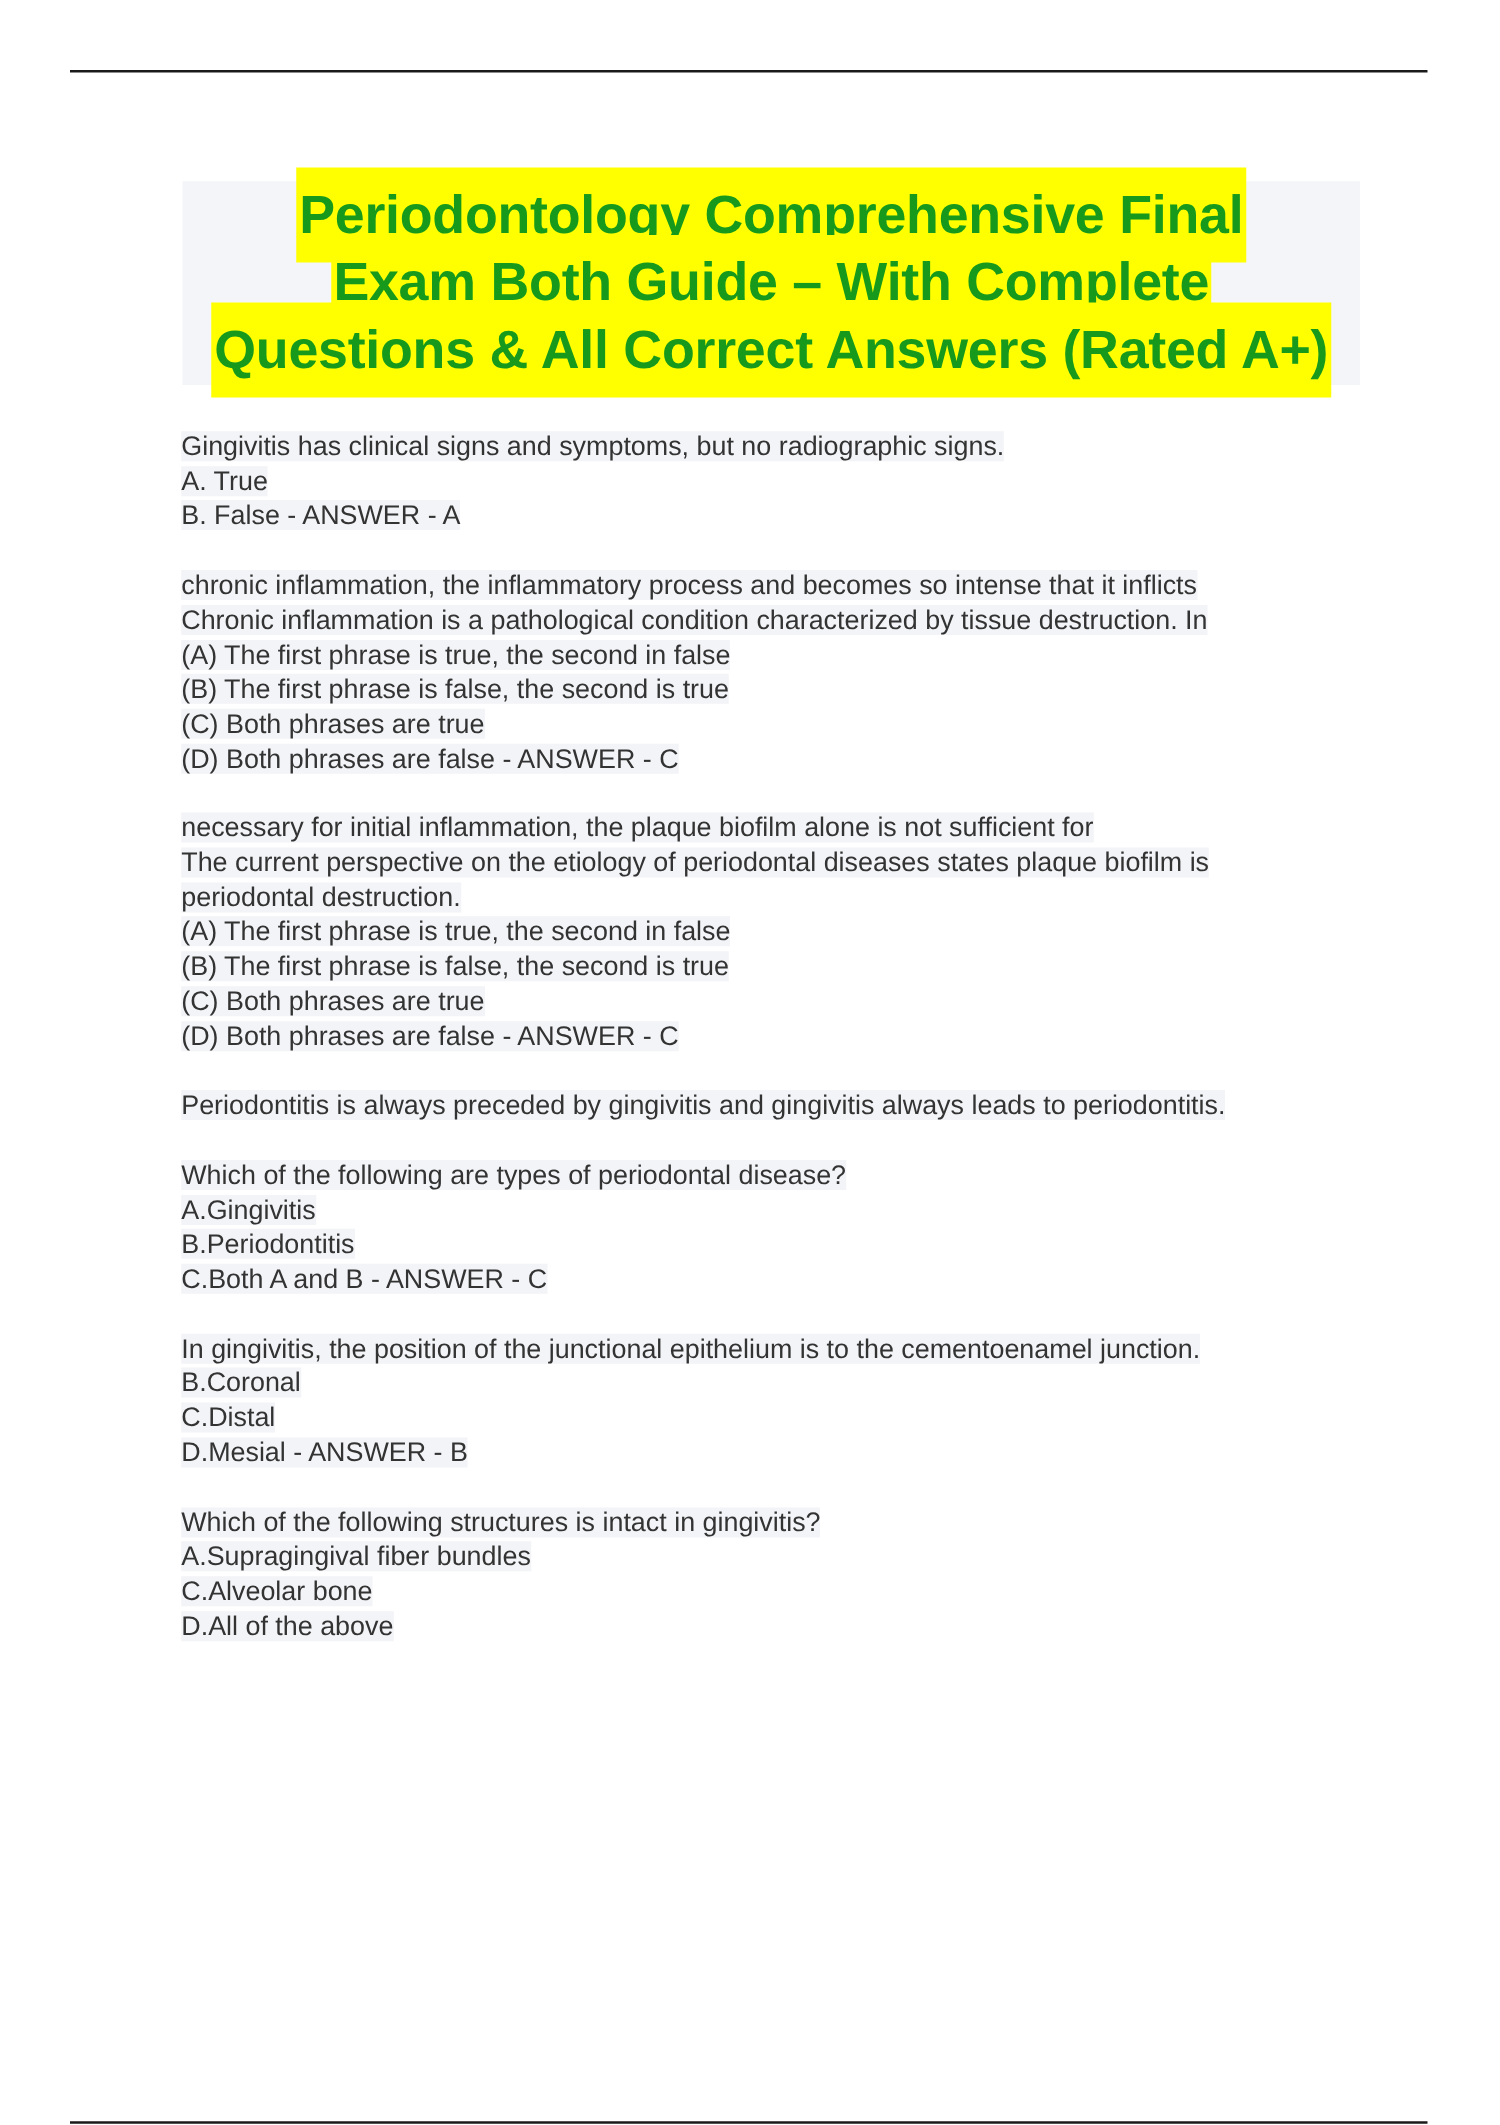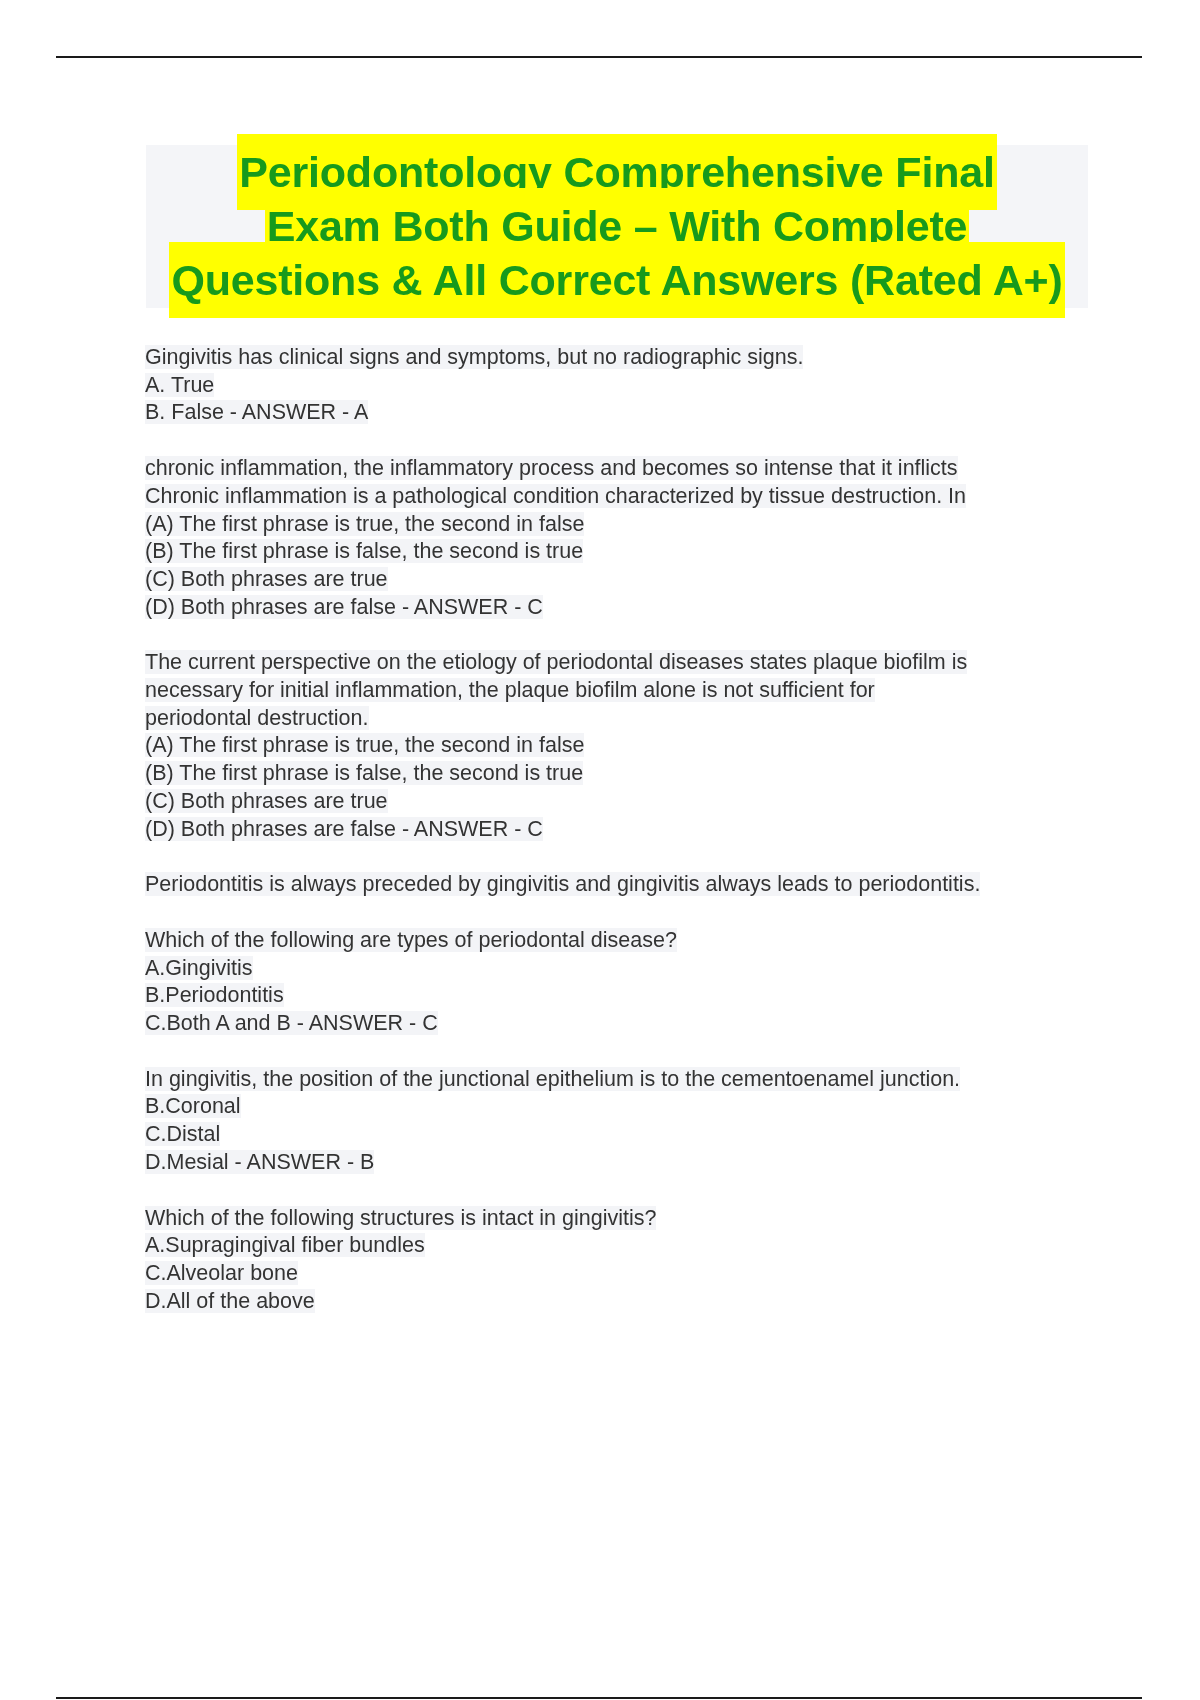--- a/index.html
+++ b/index.html
@@ -40,22 +40,22 @@
   </div>
   <div class="q-block">
     <div class="line"><span>chronic inflammation, the inflammatory process and becomes so intense that it inflicts</span></div>
     <div class="line"><span>Chronic inflammation is a pathological condition characterized by tissue destruction. In</span></div>
     <div class="line"><span>(A) The first phrase is true, the second in false</span></div>
     <div class="line"><span>(B) The first phrase is false, the second is true</span></div>
     <div class="line"><span>(C) Both phrases are true</span></div>
     <div class="line"><span>(D) Both phrases are false - ANSWER - C</span></div>
   </div>
   <div class="q-block">
+    <div class="line"><span>necessary for initial inflammation, the plaque biofilm alone is not sufficient for</span></div>
     <div class="line"><span>The current perspective on the etiology of periodontal diseases states plaque biofilm is</span></div>
-    <div class="line"><span>necessary for initial inflammation, the plaque biofilm alone is not sufficient for</span></div>
     <div class="line"><span>periodontal destruction.</span></div>
     <div class="line"><span>(A) The first phrase is true, the second in false</span></div>
     <div class="line"><span>(B) The first phrase is false, the second is true</span></div>
     <div class="line"><span>(C) Both phrases are true</span></div>
     <div class="line"><span>(D) Both phrases are false - ANSWER - C</span></div>
   </div>
   <div class="q-block">
     <div class="line"><span>Periodontitis is always preceded by gingivitis and gingivitis always leads to periodontitis.</span></div>
   </div>
   <div class="q-block">

